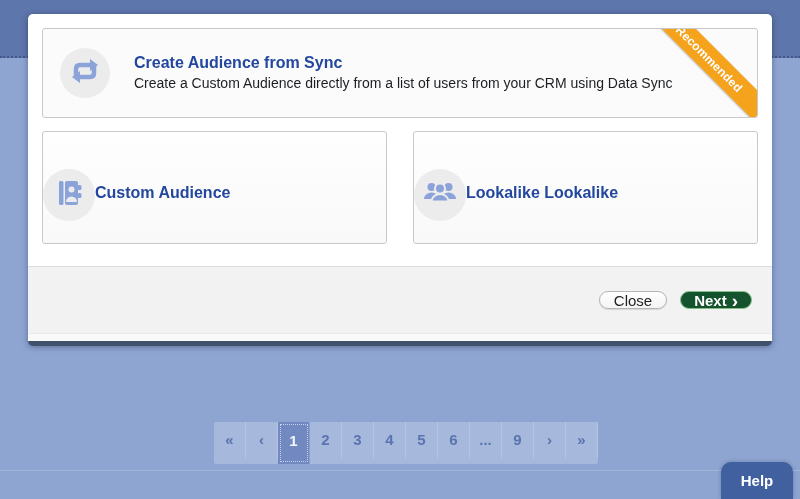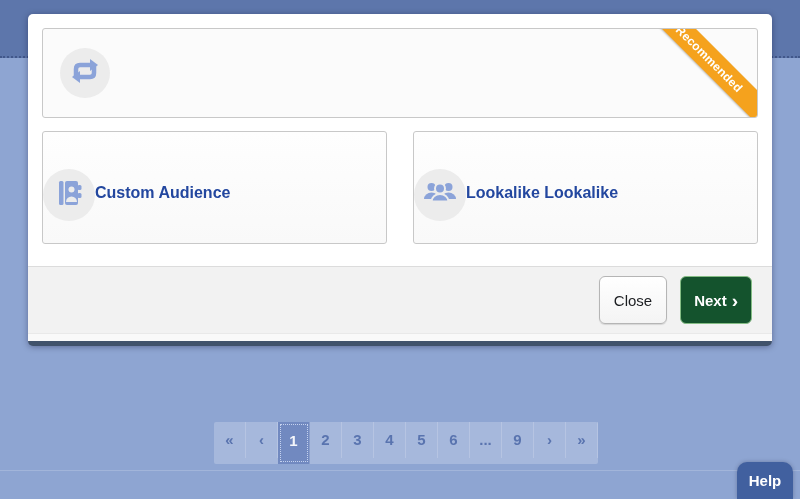--- a/index.html
+++ b/index.html
@@ -13,21 +13,21 @@
     border-top:1px solid rgba(255,255,255,.18);}
 
   .pagination{position:absolute;left:214px;top:422px;display:flex;
     background:rgba(255,255,255,.22);border-radius:2px;z-index:1;}
   .page-cell{width:31px;height:36px;line-height:36px;text-align:center;
     font-size:15px;font-weight:bold;color:rgba(38,70,145,.6);cursor:pointer;
     border-right:1px solid rgba(255,255,255,.18);}
   .page-cell.active{background:#7189c0;color:rgba(255,255,255,.92);
     height:42px;line-height:38px;outline:1px dotted rgba(225,235,255,.75);
     outline-offset:-3px;}
-  .help-btn{position:absolute;right:7px;bottom:0;width:56px;height:37px;
+  .help-btn{position:absolute;right:7px;bottom:0;width:72px;height:37px;
     background:#41609f;border-radius:10px 10px 0 0;color:#fff;font-size:15px;
     font-weight:bold;display:flex;align-items:center;justify-content:center;
     cursor:pointer;z-index:1;box-shadow:0 0 4px rgba(0,0,30,.25);}
 
   
   .modal{position:absolute;left:28px;top:14px;width:744px;z-index:5;
     background:#fff;border-radius:5px;overflow:hidden;
     border-bottom:5px solid #40526b;box-shadow:0 1px 6px rgba(0,0,40,.35);}
   .modal-header{position:relative;padding:14px 18px 0 18px;}
   .modal-title{font-size:24px;color:#1c1e21;margin:8px 0 0 0;font-weight:normal;}
@@ -52,21 +52,21 @@
   .choice-card{flex:1;height:111px;border:1px solid #c8c8c8;border-radius:3px;
     background:linear-gradient(#fefefe,#f9f9f9);cursor:pointer;
     display:flex;flex-direction:row;align-items:center;}
   .choice-circle{width:52px;height:52px;border-radius:50%;background:#ececec;
     margin-top:15px;display:flex;align-items:center;justify-content:center;}
   .choice-label{font-size:16px;font-weight:bold;color:#23479f;margin-top:11px;}
 
   .modal-footer{margin-top:22px;height:66px;background:#f2f2f2;
     border-top:1px solid #dcdcdc;display:flex;align-items:center;
     justify-content:flex-end;padding-right:20px;gap:13px;}
-  .btn{height:48px;border-radius:6px;font-size:15px;display:inline-flex;
+  .btn{height:18px;border-radius:13px;font-size:15px;display:inline-flex;
     align-items:center;justify-content:center;cursor:pointer;box-sizing:border-box;}
   .btn-close{background:linear-gradient(#ffffff,#f4f4f4);border:1px solid #b5b5b5;
     color:#1c1e21;padding:0 14px;box-shadow:0 1px 1px rgba(0,0,0,.12);}
   .btn-next{background:#14532d;border:1px solid #85bd85;color:#fff;
     font-weight:bold;padding:0 13px;}
   .btn-next .chev{font-size:19px;margin-left:5px;font-weight:bold;line-height:15px;}
   .modal-bottom-light{height:7px;background:#f9f9f9;border-top:1px solid #e9e9e9;}
 </style>
 </head>
 <body>
@@ -101,20 +101,24 @@
       <div class="sync-card">
         <div class="sync-icon-circle">
           <span>
             <svg width="50" height="50" viewBox="0 0 50 50">
               <path d="M16 30 L16 23 Q16 19 20 19 L30 19" fill="none" stroke="#8ba3d9" stroke-width="4.5"></path>
               <polygon points="30,13 30,25 38,19" fill="#8ba3d9"></polygon>
               <path d="M34 20 L34 27 Q34 31 30 31 L20 31" fill="none" stroke="#8ba3d9" stroke-width="4.5"></path>
               <polygon points="20,25 20,37 12,31" fill="#8ba3d9"></polygon>
             </svg>
           </span>
+        </div>
+        <div class="sync-text">
+          <div class="sync-title">Create Audience from Sync</div>
+          <div class="sync-desc">Create a Custom Audience directly from a list of users from your CRM using Data Sync</div>
         </div>
         <div class="ribbon">Recommended</div>
       </div>
 
       <div class="cards-row">
 
         <div class="choice-card">
           <div class="choice-circle">
             <span>
               <svg width="50" height="50" viewBox="0 0 50 50">

